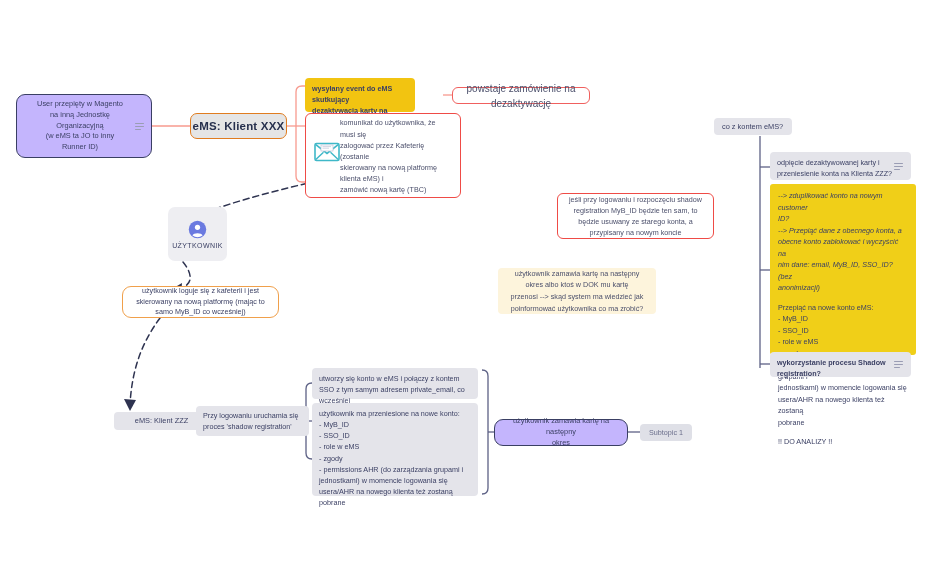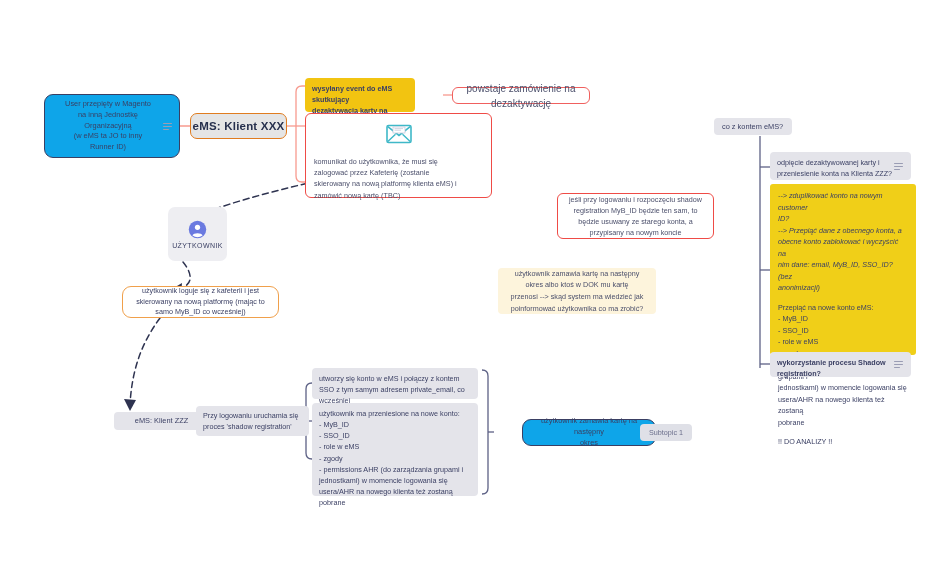--- a/index.html
+++ b/index.html
@@ -16,25 +16,24 @@
   .txt{white-space:pre-wrap;}
 
   
   .n-root{
     background:#e5e5e5;border:1px solid #e07c1f;border-radius:7px;
     color:#27304d;font-weight:bold;font-size:11.5px;
     display:flex;align-items:center;justify-content:center;
     letter-spacing:.2px;
   }
   .n-outline{
-    background:#0ea5e9;border:1.6px solid #3a3f63;border-radius:9px;
+    background:#c4b5fd;border:1.6px solid #3a3f63;border-radius:9px;
     color:#3a3f63;font-size:7.4px;line-height:1.45;
     display:flex;align-items:center;justify-content:center;text-align:center;
     padding:5px 16px 5px 8px;
-    margin-left:28px;
   }
   .n-orange-outline{
     background:#ffffff;border:1.3px solid #f0a04b;border-radius:9px;
     color:#3a3f63;font-size:7.2px;line-height:1.5;
     display:flex;align-items:center;justify-content:center;text-align:center;
     padding:5px 7px;
   }
   .n-pink-outline{
     background:#ffffff;border:1.2px solid #f0605e;border-radius:6px;
     color:#4b4f6b;font-size:10px;line-height:1.5;
@@ -156,21 +155,21 @@
   <div class="node n-yellow" style="left:305px;top:78px;width:110px;height:34px;font-weight:bold;">
     <span class="txt">wysyłany event do eMS skutkujący
 dezaktywacją karty na koniec obecnego
 okresu</span>
   </div>
 
   <div class="node n-pink-outline" style="left:452px;top:87px;width:138px;height:17px;">
     <span class="txt">powstaje zamówienie na dezaktywację</span>
   </div>
 
-  <div class="node n-red-outline" style="left:305px;top:113px;width:187px;height:85px;flex-direction:column;justify-content:flex-start;padding-top:7px;">
+  <div class="node n-red-outline" style="left:305px;top:113px;width:156px;height:85px;flex-direction:row;justify-content:flex-start;padding-top:7px;">
     <span style="display:block;margin:3px 0 9px 0;">
       <svg width="26" height="20" viewBox="0 0 26 20">
         <rect x="1" y="1.5" width="24" height="17" rx="1.5" fill="#ffffff" stroke="#3fb8c8" stroke-width="1.6"></rect>
         <path d="M1.8,2.6 L13,11.5 L24.2,2.6" fill="none" stroke="#3fb8c8" stroke-width="1.6"></path>
         <path d="M1.8,17.6 L9.5,10.2 M24.2,17.6 L16.5,10.2" fill="none" stroke="#3fb8c8" stroke-width="1.4"></path>
         <rect x="7" y="3" width="12" height="6" fill="#ffffff" stroke="#bfc3d8" stroke-width="0.7"></rect>
         <path d="M8.5,4.6 H17 M8.5,6.2 H15" stroke="#bfc3d8" stroke-width="0.7"></path>
       </svg>
     </span>
     <span class="txt" style="text-align:left;width:100%;">komunikat do użytkownika, że musi się

